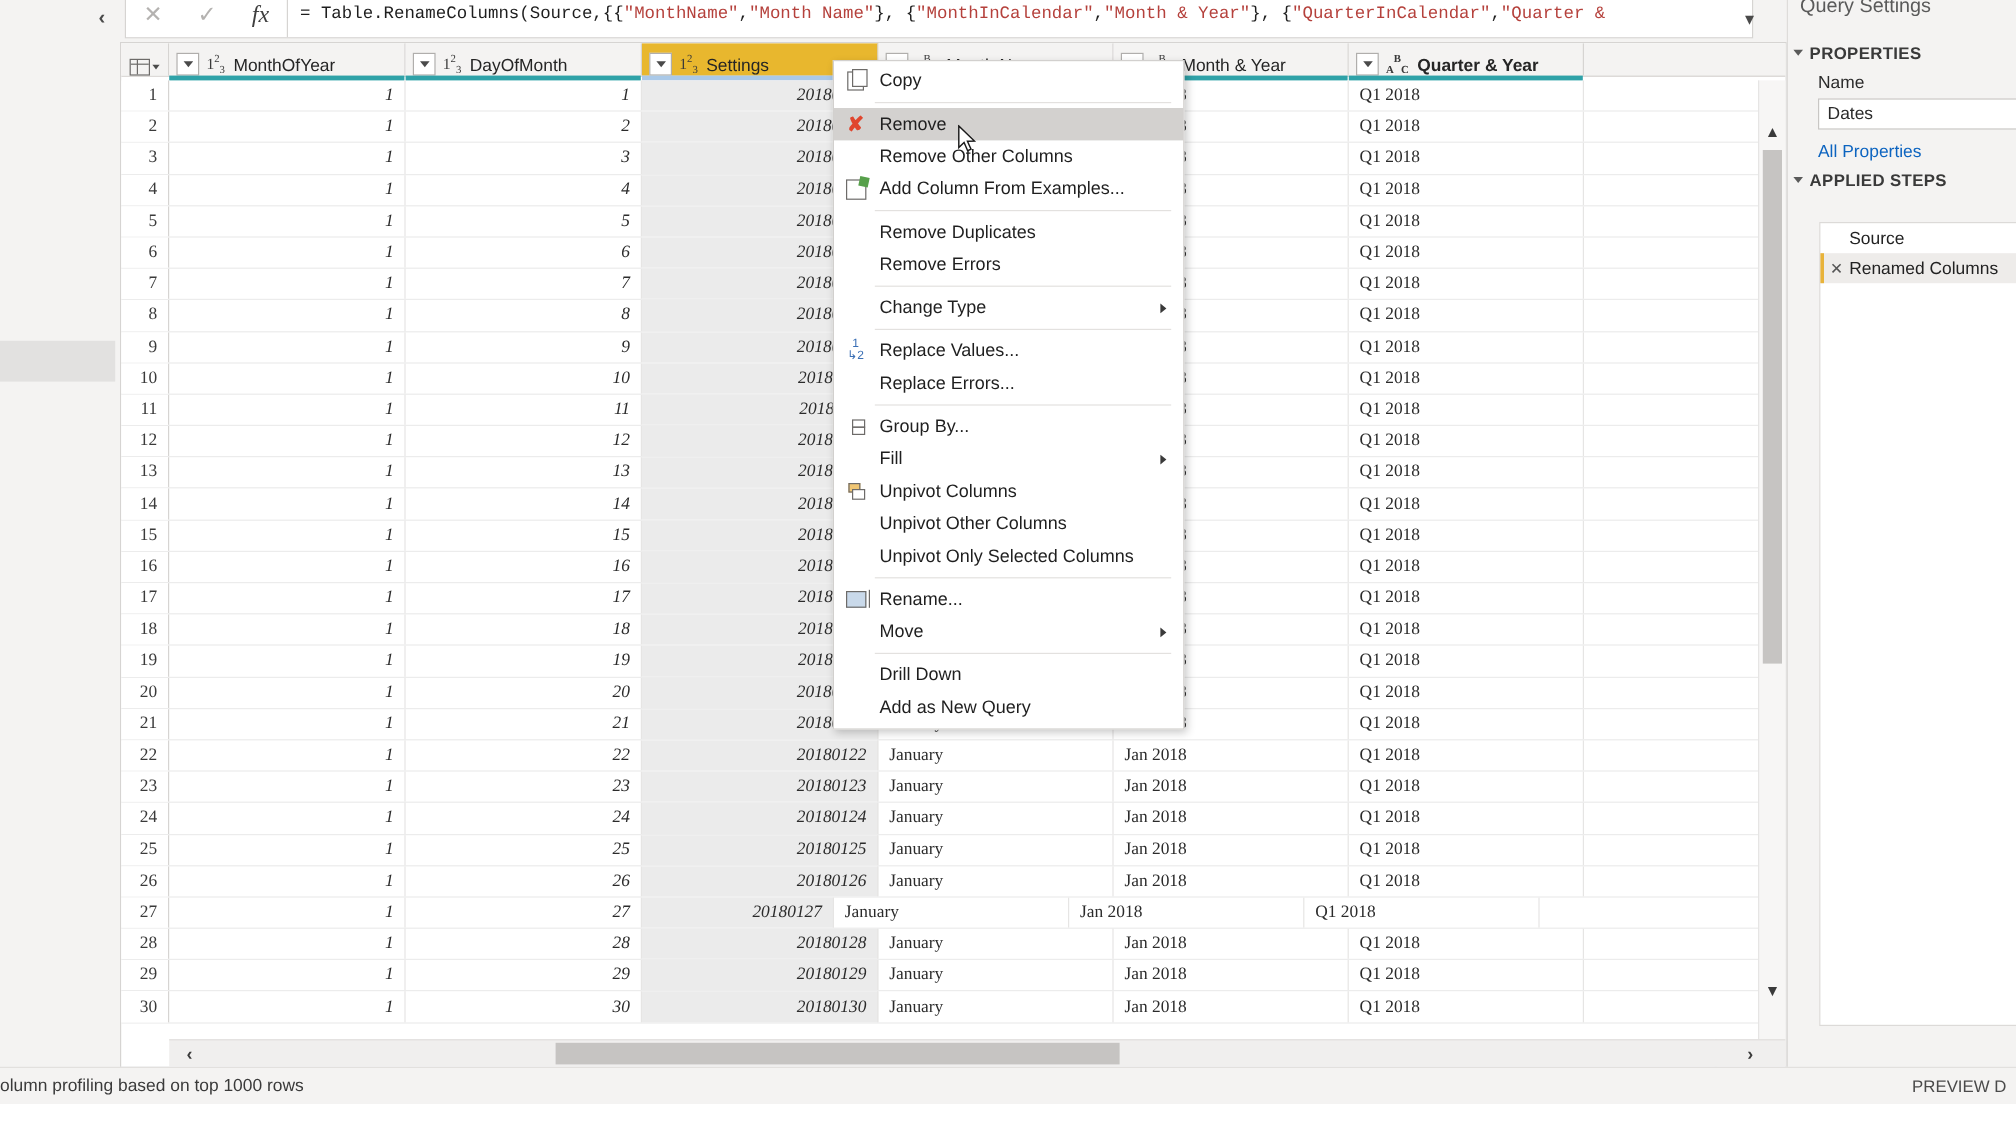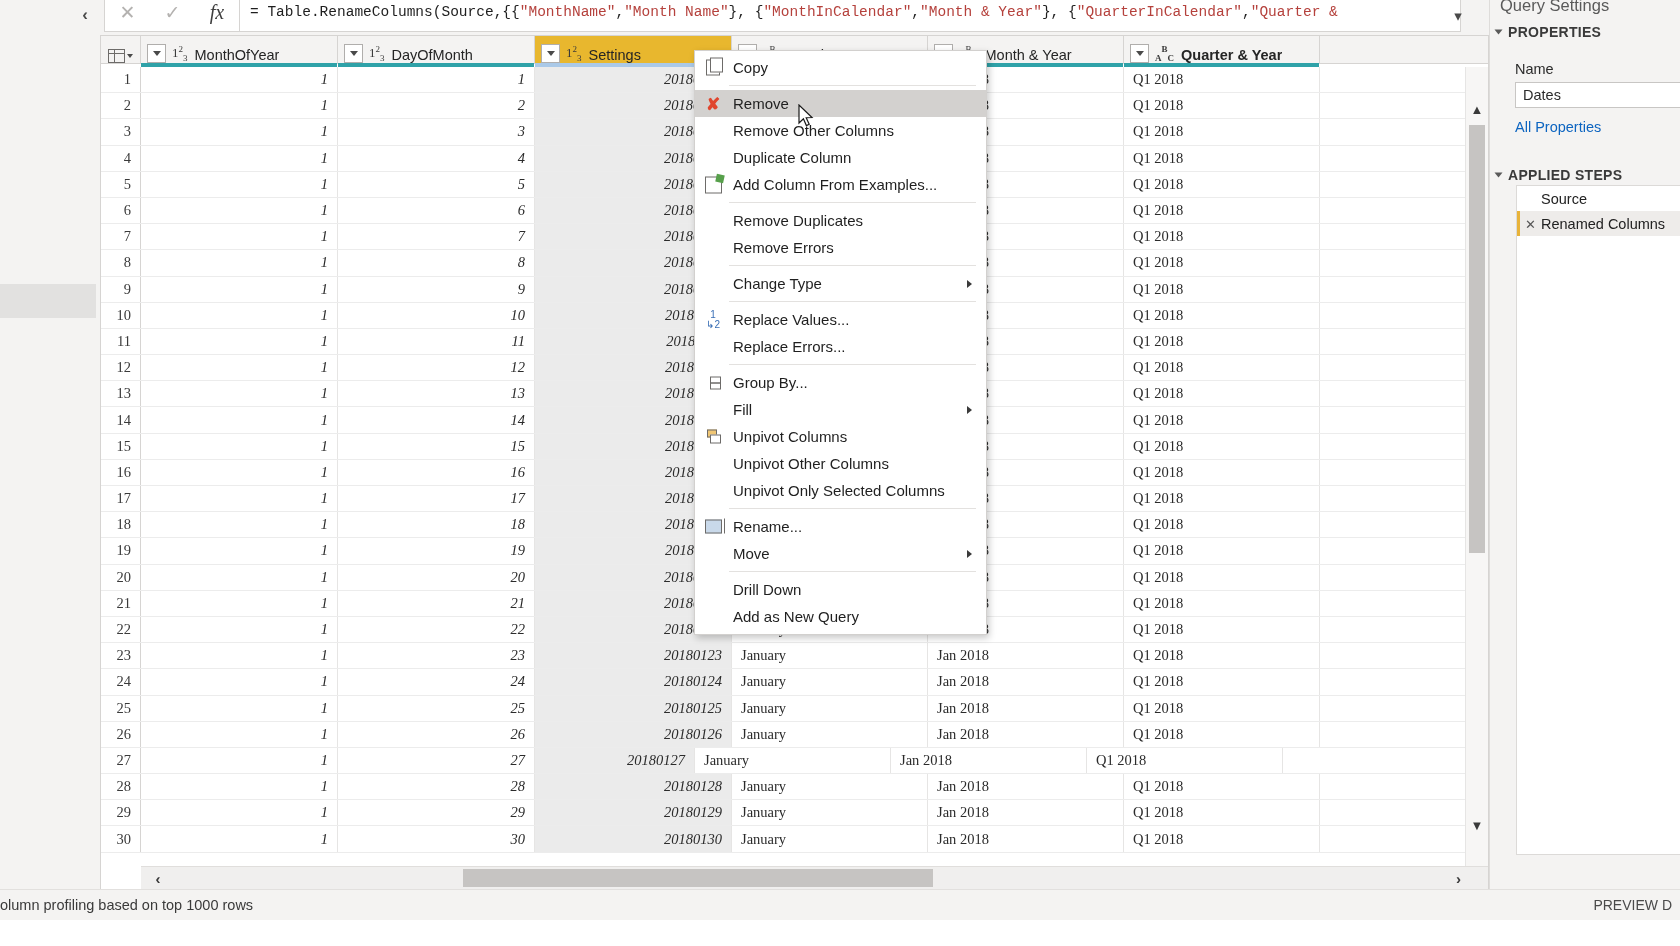--- a/index.html
+++ b/index.html
@@ -98,22 +98,22 @@
     letter-spacing: .3px;
     display: flex; align-items: center; gap: 7px;
   }
   .qs-section .tri {
     width: 0; height: 0;
     border-left: 5px solid #5a5a5a;
     border-top: 4px solid transparent;
     border-bottom: 4px solid transparent;
     transform: rotate(90deg);
   }
-  .qs-props { top: 24px; }
-  .qs-steps { top: 167px; }
+  .qs-props { top: 36px; }
+  .qs-steps { top: 142px; }
   .qs-label {
     position: absolute; left: 25px; top: 61px;
     font-size: 14.5px; color: #2b2b2b;
   }
   .qs-input {
     position: absolute; left: 25px; top: 82px;
     width: 175px; height: 26px;
     background: #ffffff;
     border: 1px solid #c8c6c4;
     display: flex; align-items: center;
@@ -832,23 +832,20 @@
       <div class="ctx-item hl">
         <span class="ic">
           <span class="ic-x">✘</span>
         </span>
         <span>Remove</span>
       </div>
       <div class="ctx-item">
         <span>Remove Other Columns</span>
       </div>
       <div class="ctx-item">
-        <span>Duplicate Column</span>
-      </div>
-      <div class="ctx-item">
         <span class="ic">
           <span class="ic-addcol"></span>
         </span>
         <span>Add Column From Examples...</span>
       </div>
       <div class="ctx-sep"></div>
       <div class="ctx-item">
         <span>Remove Duplicates</span>
       </div>
       <div class="ctx-item">

